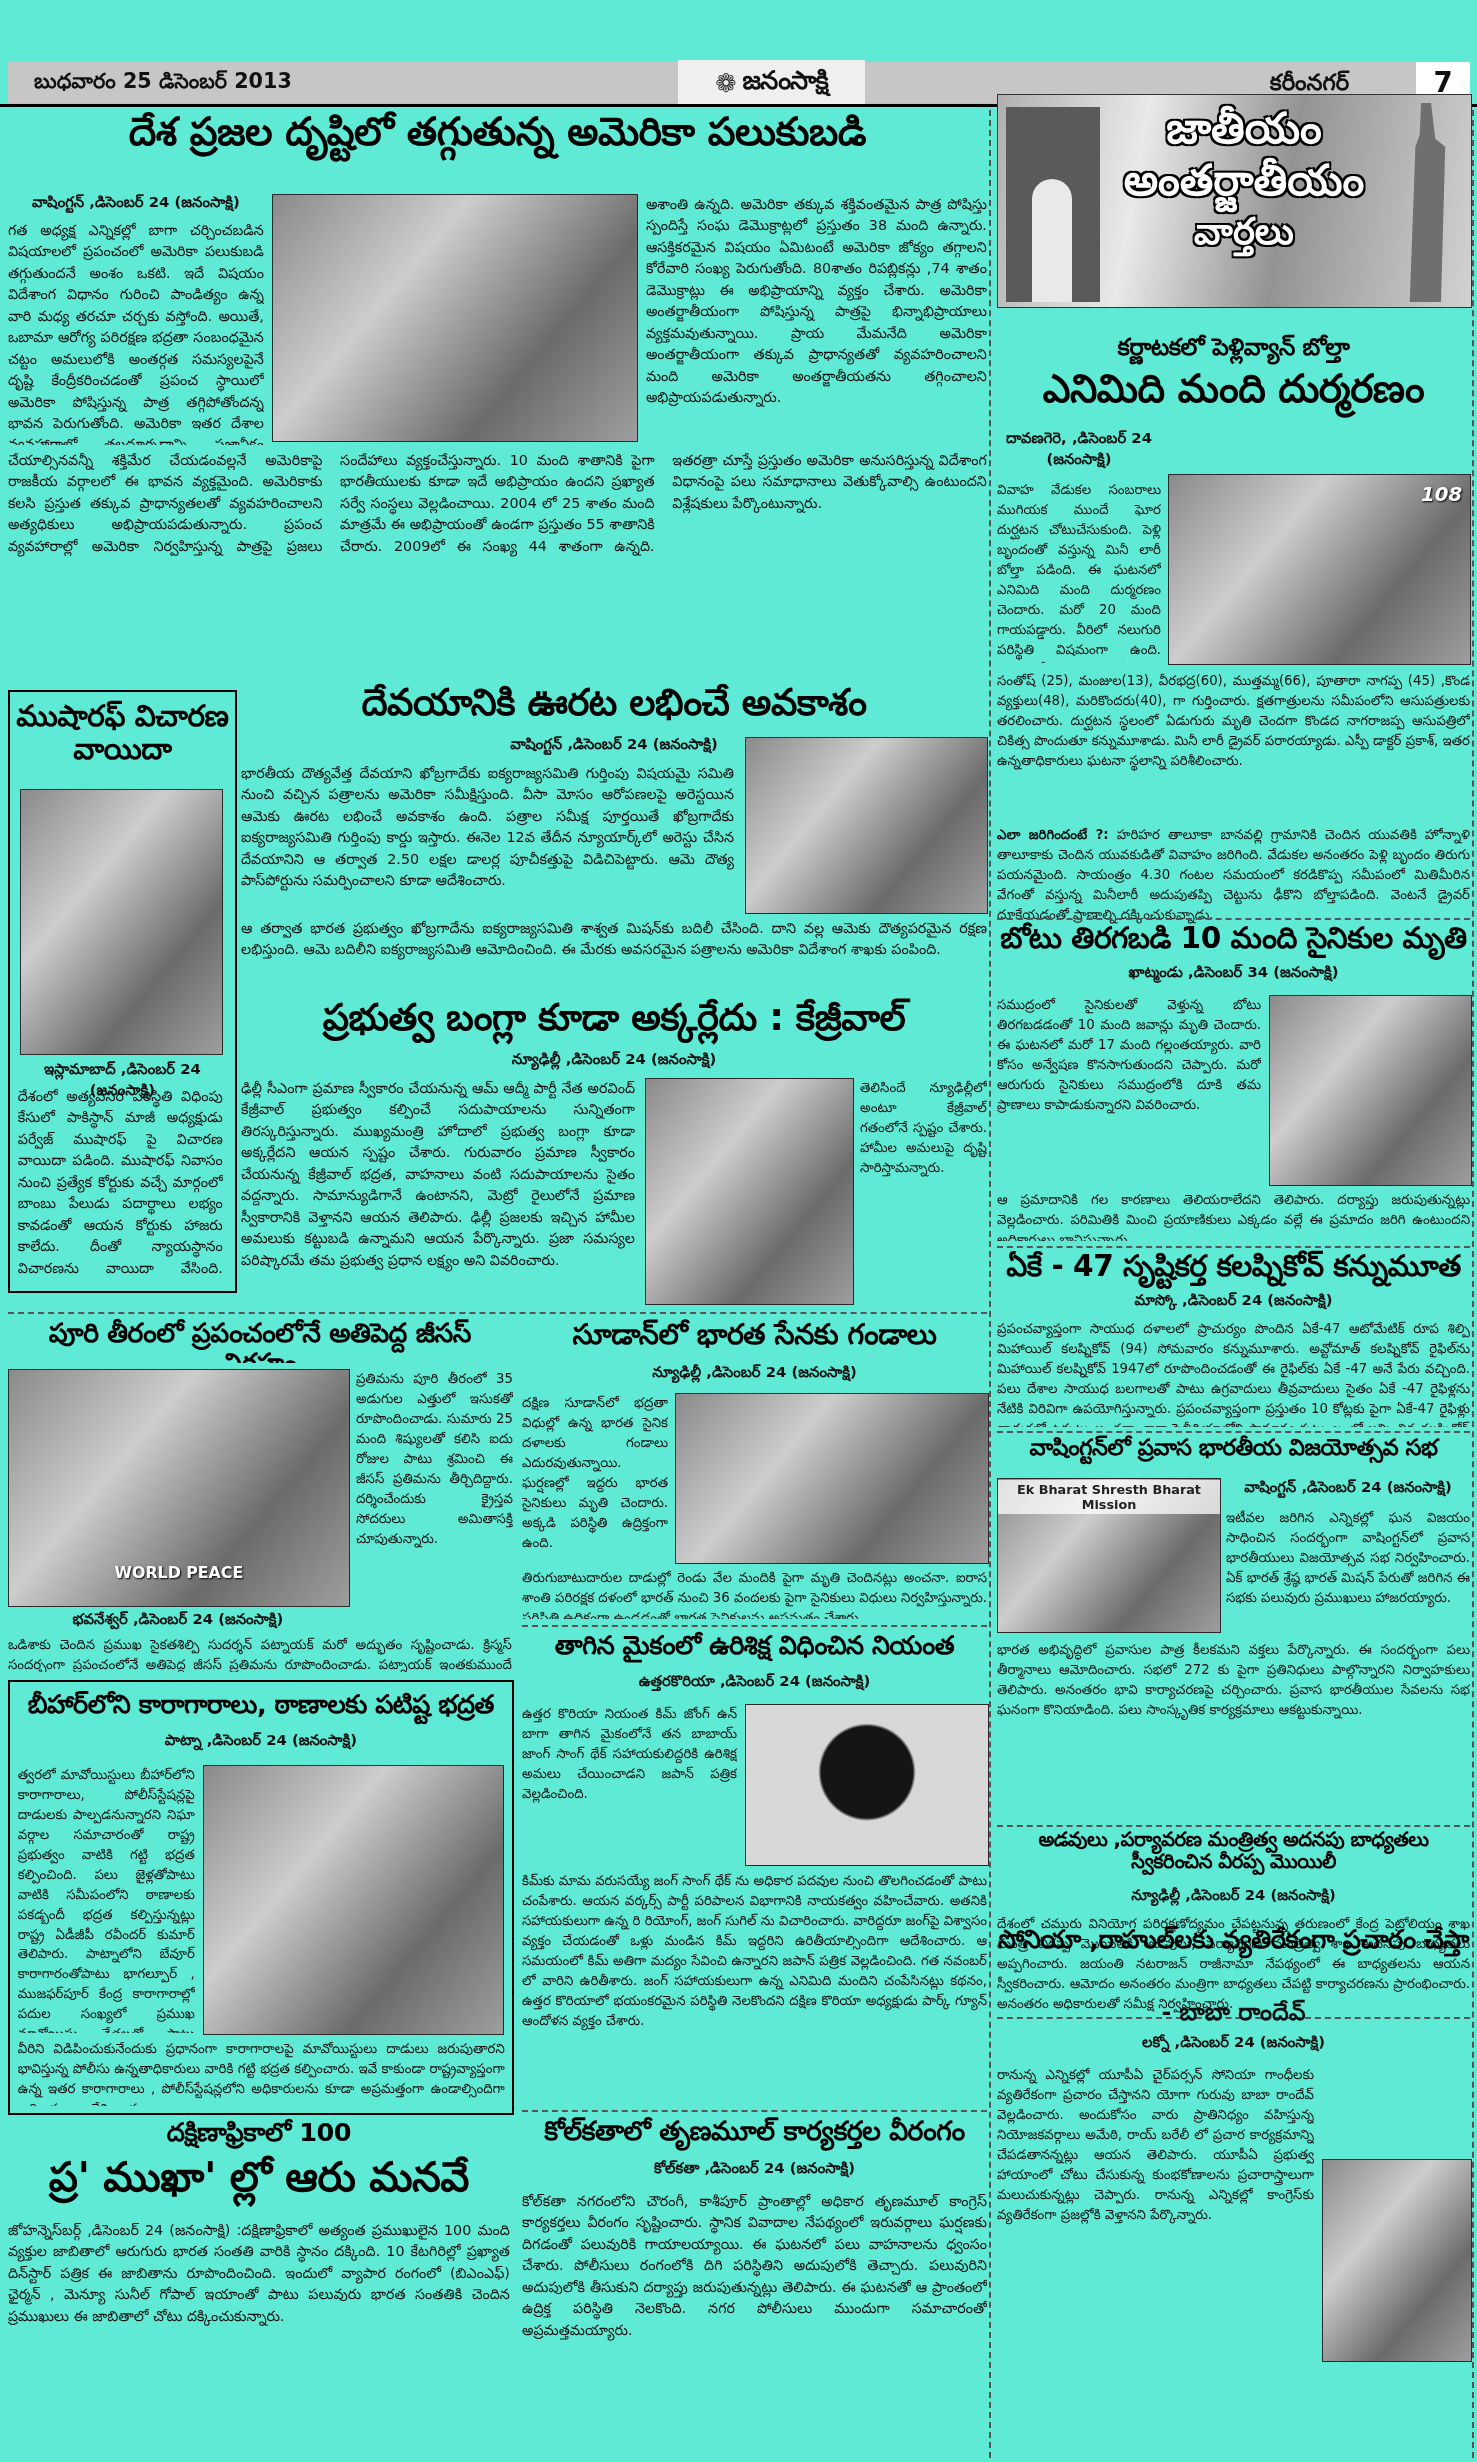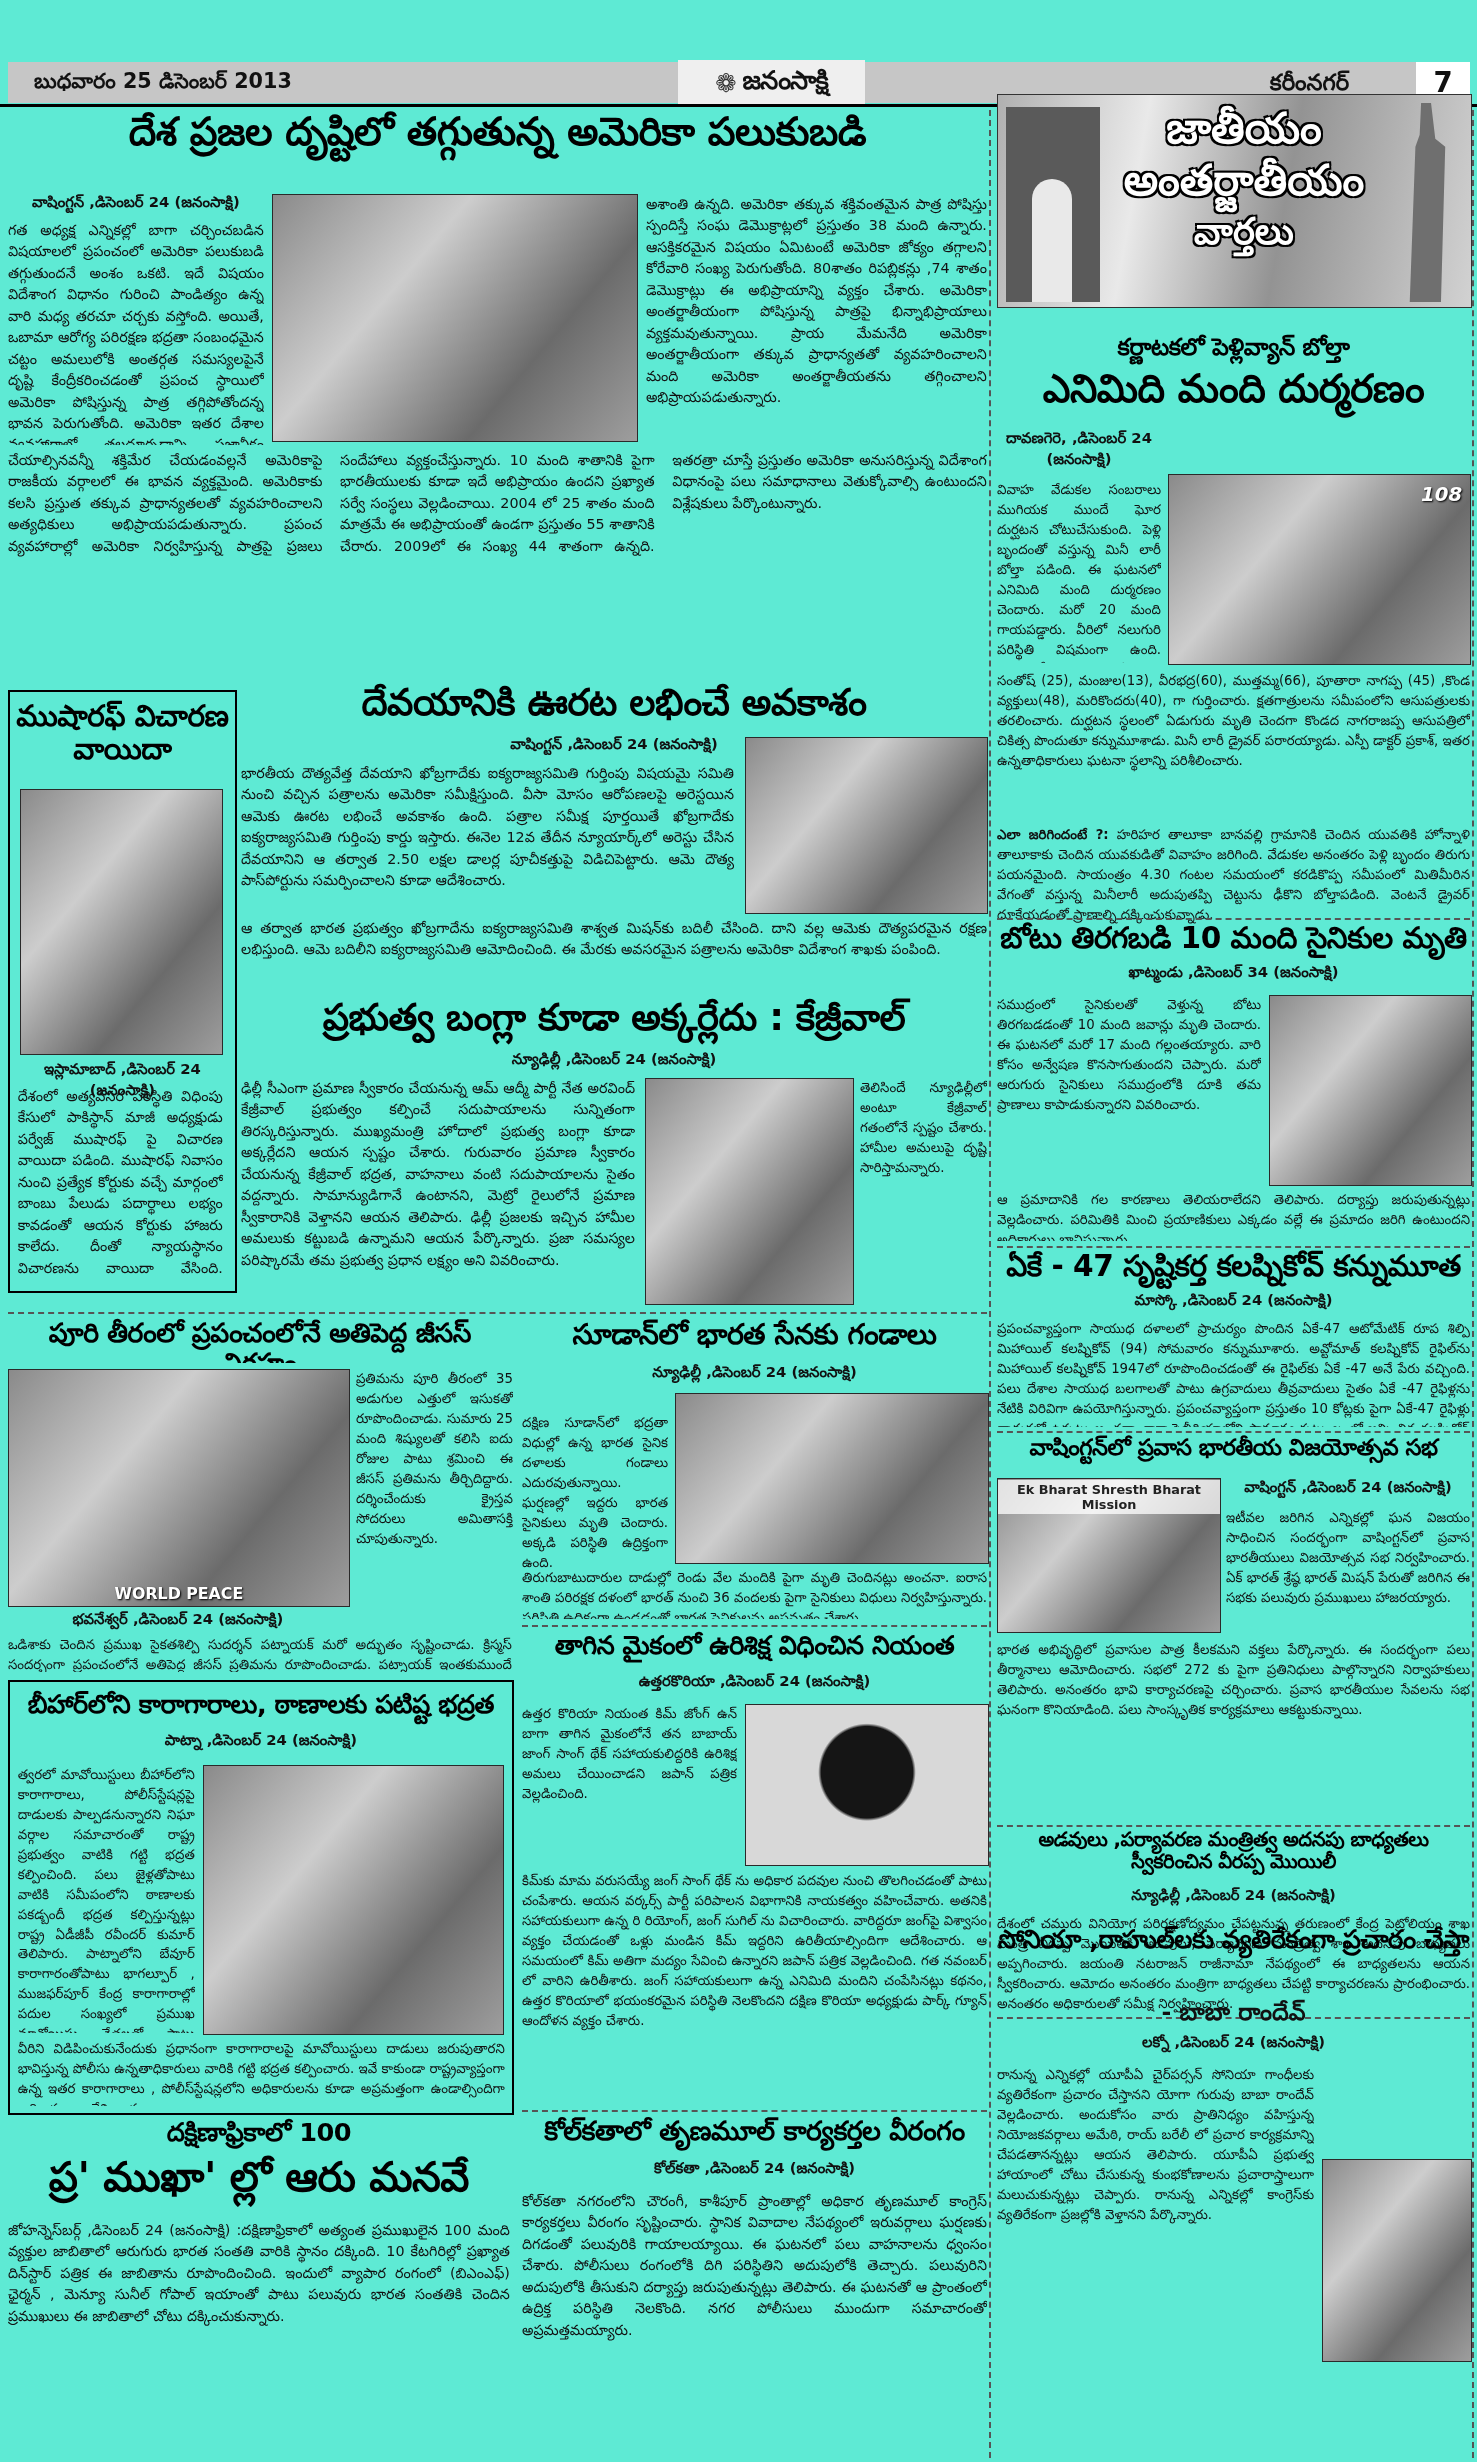--- a/index.html
+++ b/index.html
@@ -22,21 +22,21 @@
   
   .art{position:absolute;}
   .hl{position:absolute;font-weight:bold;text-align:center;line-height:1.12;color:#000;
       letter-spacing:-0.5px;overflow:hidden;width:100%;}
   .dl{position:absolute;font-weight:bold;text-align:center;font-size:14.8px;width:100%;overflow:hidden;}
   .bd{position:absolute;font-size:14.3px;text-align:justify;line-height:1.5;overflow:hidden;}
   .sm{font-size:13.3px;}
   .ph{position:absolute;background:linear-gradient(130deg,#8a8a8a,#cdcdcd 35%,#6b6b6b 70%,#9e9e9e);
       border:1px solid #2a2a2a;overflow:hidden;}
   .ph.dark{background:radial-gradient(circle at 50% 42%,#151515 30%,#d8d8d8 32%);}
-  .phlabel{position:absolute;left:0;right:0;bottom:3px;text-align:center;color:#fff;
+  .phlabel{position:absolute;left:0;right:0;bottom:24px;text-align:center;color:#fff;
            font-weight:bold;font-size:15.8px;text-shadow:1px 1px 2px #000;}
   .phlabel.top{top:1px;bottom:auto;font-size:12.8px;background:rgba(255,255,255,.75);color:#222;
                text-shadow:none;padding:2px 0;}
   .phlabel.corner{left:auto;right:7.9px;top:7.9px;bottom:auto;font-size:19.7px;font-style:italic;}
   .box{border:2px solid #000;}
   
   .banner{position:absolute;left:997px;top:94px;width:473px;height:212px;border:1px solid #333;
           background:linear-gradient(100deg,#b0b0b0,#e9e9e9 30%,#939393 60%,#d2d2d2);overflow:hidden;}
   .bantxt{position:absolute;left:103px;right:84px;top:7.9px;text-align:center;font-weight:bold;color:#fff;
           text-shadow:-2px -2px 0 #000,2px -2px 0 #000,-2px 2px 0 #000,2px 2px 0 #000;}
@@ -109,21 +109,21 @@
       <span class="phlabel">WORLD PEACE</span>
     </div>
     <div class="bd sm" style="left:348px;top:51px;width:157px;height:236px;">ప్రతిమను పూరి తీరంలో 35 అడుగుల ఎత్తులో ఇసుకతో రూపొందించాడు. సుమారు 25 మంది శిష్యులతో కలిసి ఐదు రోజుల పాటు శ్రమించి ఈ జీసస్ ప్రతిమను తీర్చిదిద్దారు. దర్శించేందుకు క్రైస్తవ సోదరులు అమితాసక్తి చూపుతున్నారు.</div>
     <div class="dl" style="top:292px;left:0;width:340px;">భవనేశ్వర్ ,డిసెంబర్ 24 (జనంసాక్షి)</div>
     <div class="bd sm" style="left:0;top:317px;width:504px;height:37px;">ఒడిశాకు చెందిన ప్రముఖ సైకతశిల్పి సుదర్శన్ పట్నాయక్ మరో అద్భుతం సృష్టించాడు. క్రిస్మస్ సందర్భంగా ప్రపంచంలోనే అతిపెద్ద జీసస్ ప్రతిమను రూపొందించాడు. పట్నాయక్ ఇంతకుముందే ఏడు ప్రపంచ రికార్డులు సృష్టించారు. తాజాగా అతిపెద్ద జీసస్ విగ్రహాన్ని గుర్తిస్తున్నట్లుగా లిమ్కా బుక్ రికార్డుల నిర్వాహకుల నుంచి ఆయనకు లేఖ అందింది.</div>
   </div>
 
   <div class="art" style="left:522px;top:1318px;width:465px;height:303px;">
     <div class="hl" style="top:0;height:43px;font-size:28.6px;">సూడాన్‌లో భారత సేనకు గండాలు</div>
     <div class="dl" style="top:45px;">న్యూఢిల్లీ ,డిసెంబర్ 24 (జనంసాక్షి)</div>
-    <div class="bd sm" style="left:0;top:75px;width:146px;height:169px;margin-top:20px;">దక్షిణ సూడాన్‌లో భద్రతా విధుల్లో ఉన్న భారత సైనిక దళాలకు గండాలు ఎదురవుతున్నాయి. ఘర్షణల్లో ఇద్దరు భారత సైనికులు మృతి చెందారు. అక్కడి పరిస్థితి ఉద్రిక్తంగా ఉంది.</div>
+    <div class="bd sm" style="left:0;top:75px;width:146px;height:169px;">దక్షిణ సూడాన్‌లో భద్రతా విధుల్లో ఉన్న భారత సైనిక దళాలకు గండాలు ఎదురవుతున్నాయి. ఘర్షణల్లో ఇద్దరు భారత సైనికులు మృతి చెందారు. అక్కడి పరిస్థితి ఉద్రిక్తంగా ఉంది.</div>
     <div class="ph" style="left:153px;top:75px;width:312px;height:169px;"></div>
     <div class="bd sm" style="left:0;top:250px;width:465px;height:51px;">తిరుగుబాటుదారుల దాడుల్లో రెండు వేల మందికి పైగా మృతి చెందినట్లు అంచనా. ఐరాస శాంతి పరిరక్షక దళంలో భారత్ నుంచి 36 వందలకు పైగా సైనికులు విధులు నిర్వహిస్తున్నారు. పరిస్థితి ఉద్రిక్తంగా ఉండడంతో భారత సైనికులను అప్రమత్తం చేశారు.</div>
   </div>
 
   <div class="art box" style="left:7.9px;top:1680px;width:502px;height:431px;">
     <div class="hl" style="top:7.9px;height:39px;font-size:25.6px;">బీహార్‌లోని కారాగారాలు, ఠాణాలకు పటిష్ట భద్రత</div>
     <div class="dl" style="top:49px;">పాట్నా ,డిసెంబర్ 24 (జనంసాక్షి)</div>
     <div class="bd sm" style="left:7.9px;top:83px;width:177px;height:268px;">త్వరలో మావోయిస్టులు బీహార్‌లోని కారాగారాలు, పోలీస్‌స్టేషన్లపై దాడులకు పాల్పడనున్నారని నిఘా వర్గాల సమాచారంతో రాష్ట్ర ప్రభుత్వం వాటికి గట్టి భద్రత కల్పించింది. పలు జైళ్లతోపాటు వాటికి సమీపంలోని ఠాణాలకు పకడ్బందీ భద్రత కల్పిస్తున్నట్లు రాష్ట్ర ఏడీజీపీ రవీందర్ కుమార్ తెలిపారు. పాట్నాలోని బేవూర్ కారాగారంతోపాటు భాగల్పూర్ , ముజఫర్‌పూర్ కేంద్ర కారాగారాల్లో పదుల సంఖ్యలో ప్రముఖ మావోయిస్టు నేతలతో పాటు పలువురు సభ్యులు బందీలుగా ఉన్నారు.</div>
     <div class="ph" style="left:193px;top:83px;width:299px;height:268px;"></div>
     <div class="bd sm" style="left:7.9px;top:357px;width:487px;height:67px;">వీరిని విడిపించుకునేందుకు ప్రధానంగా కారాగారాలపై మావోయిస్టులు దాడులు జరుపుతారని భావిస్తున్న పోలీసు ఉన్నతాధికారులు వారికి గట్టి భద్రత కల్పించారు. ఇవే కాకుండా రాష్ట్రవ్యాప్తంగా ఉన్న ఇతర కారాగారాలు , పోలీస్‌స్టేషన్లలోని అధికారులను కూడా అప్రమత్తంగా ఉండాల్సిందిగా అధికారులు ఆదేశించారు.</div>

